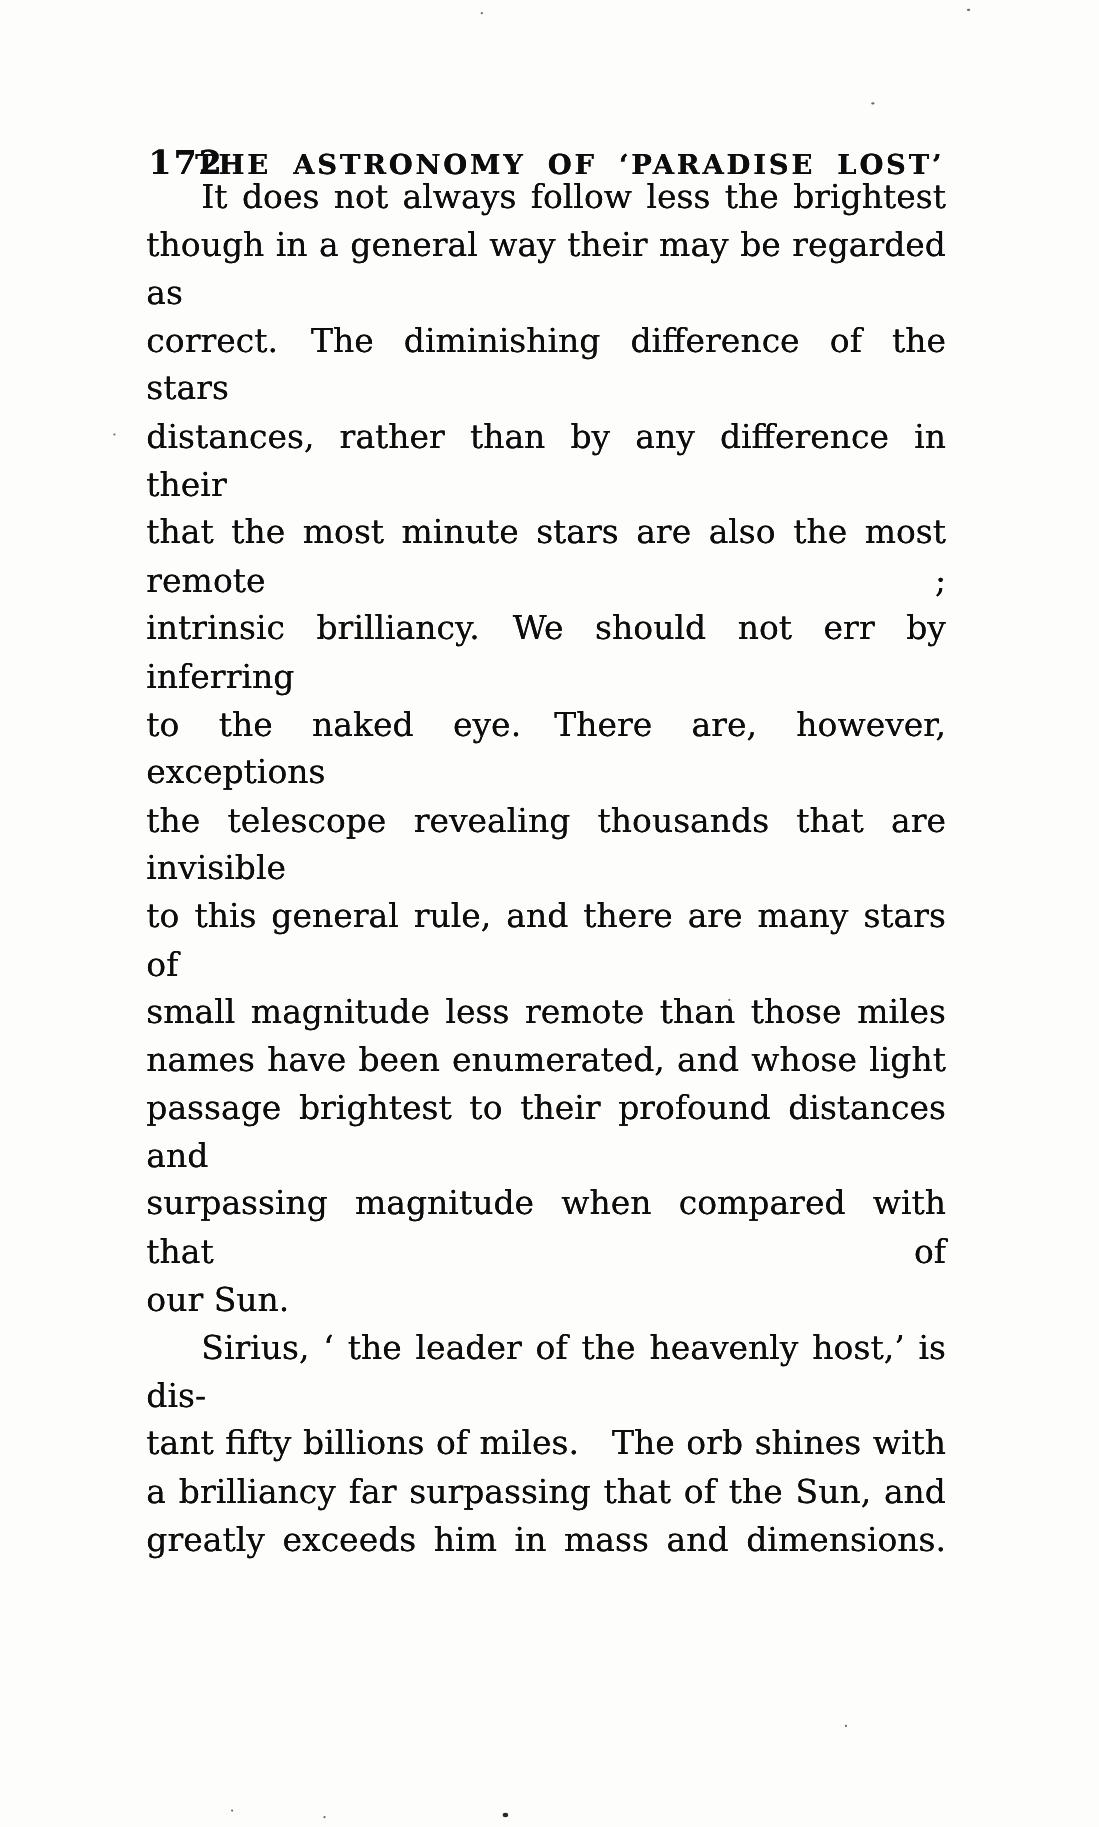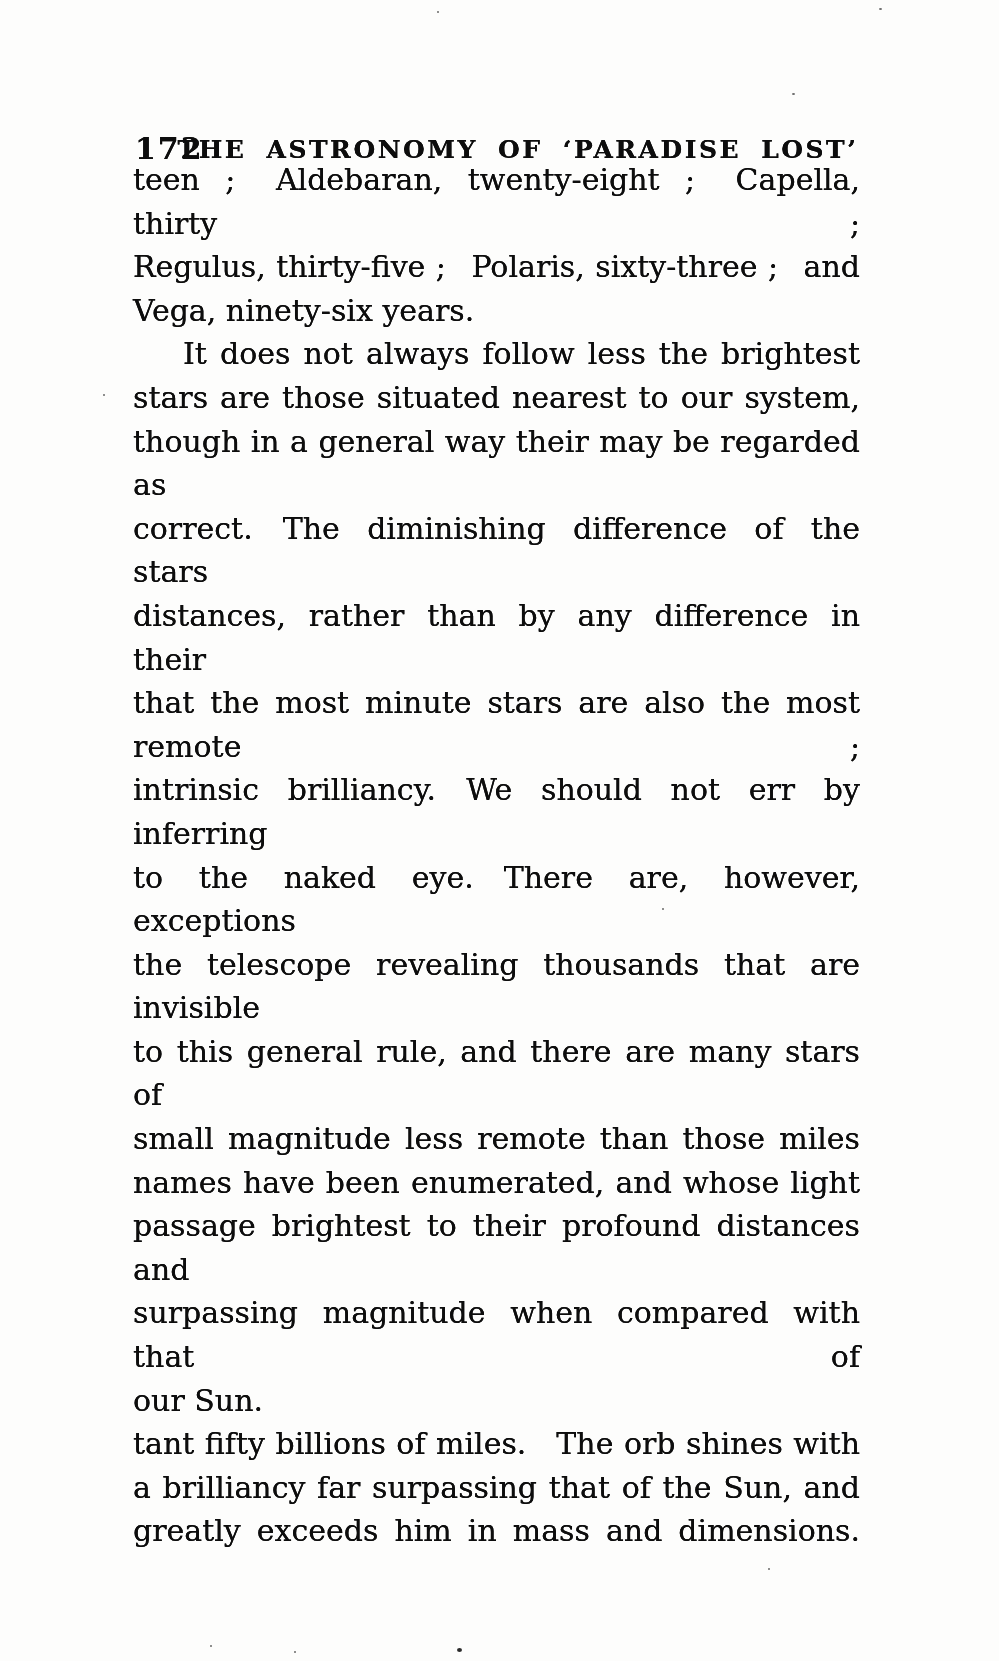--- a/index.html
+++ b/index.html
@@ -79,42 +79,37 @@
 
 <div class="page">
 
   <div class="running-head">
     <span class="page-number">172</span>
     <span class="running-title">THE ASTRONOMY OF ‘PARADISE LOST’</span>
   </div>
 
   <div class="text-block">
       <div class="paragraph">
-        <div class="line">teen ;  Aldebaran, twenty-eight ;  Capella, thirty ;</div>
-        <div class="line">Regulus, thirty-five ;  Polaris, sixty-three ;  and</div>
-        <div class="line pend">Vega, ninety-six years.</div>
-      </div>
-      <div class="paragraph">
         <div class="line indent">It does not always follow less the brightest</div>
-        <div class="line">stars are those situated nearest to our system,</div>
         <div class="line">though in a general way their may be regarded as</div>
         <div class="line">correct. The diminishing difference of the stars</div>
         <div class="line">distances, rather than by any difference in their</div>
         <div class="line">that the most minute stars are also the most remote ;</div>
         <div class="line">intrinsic brilliancy. We should not err by inferring</div>
         <div class="line">to the naked eye. There are, however, exceptions</div>
         <div class="line">the telescope revealing thousands that are invisible</div>
         <div class="line">to this general rule, and there are many stars of</div>
         <div class="line">small magnitude less remote than those miles</div>
         <div class="line">names have been enumerated, and whose light</div>
         <div class="line">passage brightest to their profound distances and</div>
         <div class="line">surpassing magnitude when compared with that of</div>
         <div class="line pend">our Sun.</div>
       </div>
       <div class="paragraph">
+        <div class="line indent">Sirius, ‘ the leader of the heavenly host,’ is dis-</div>
         <div class="line">tant fifty billions of miles. The orb shines with</div>
         <div class="line">a brilliancy far surpassing that of the Sun, and</div>
         <div class="line">greatly exceeds him in mass and dimensions.</div>
       </div>
     </div>
 
   <div class="speck faint" style="left:437px; top:11px;  width:2px; height:2px;"></div>
   <div class="speck faint" style="left:879px; top:8px;   width:3px; height:2px;"></div>
   <div class="speck faint" style="left:792px; top:93px;  width:3px; height:2px;"></div>
   <div class="speck faint" style="left:103px; top:394px; width:2px; height:2px;"></div>

